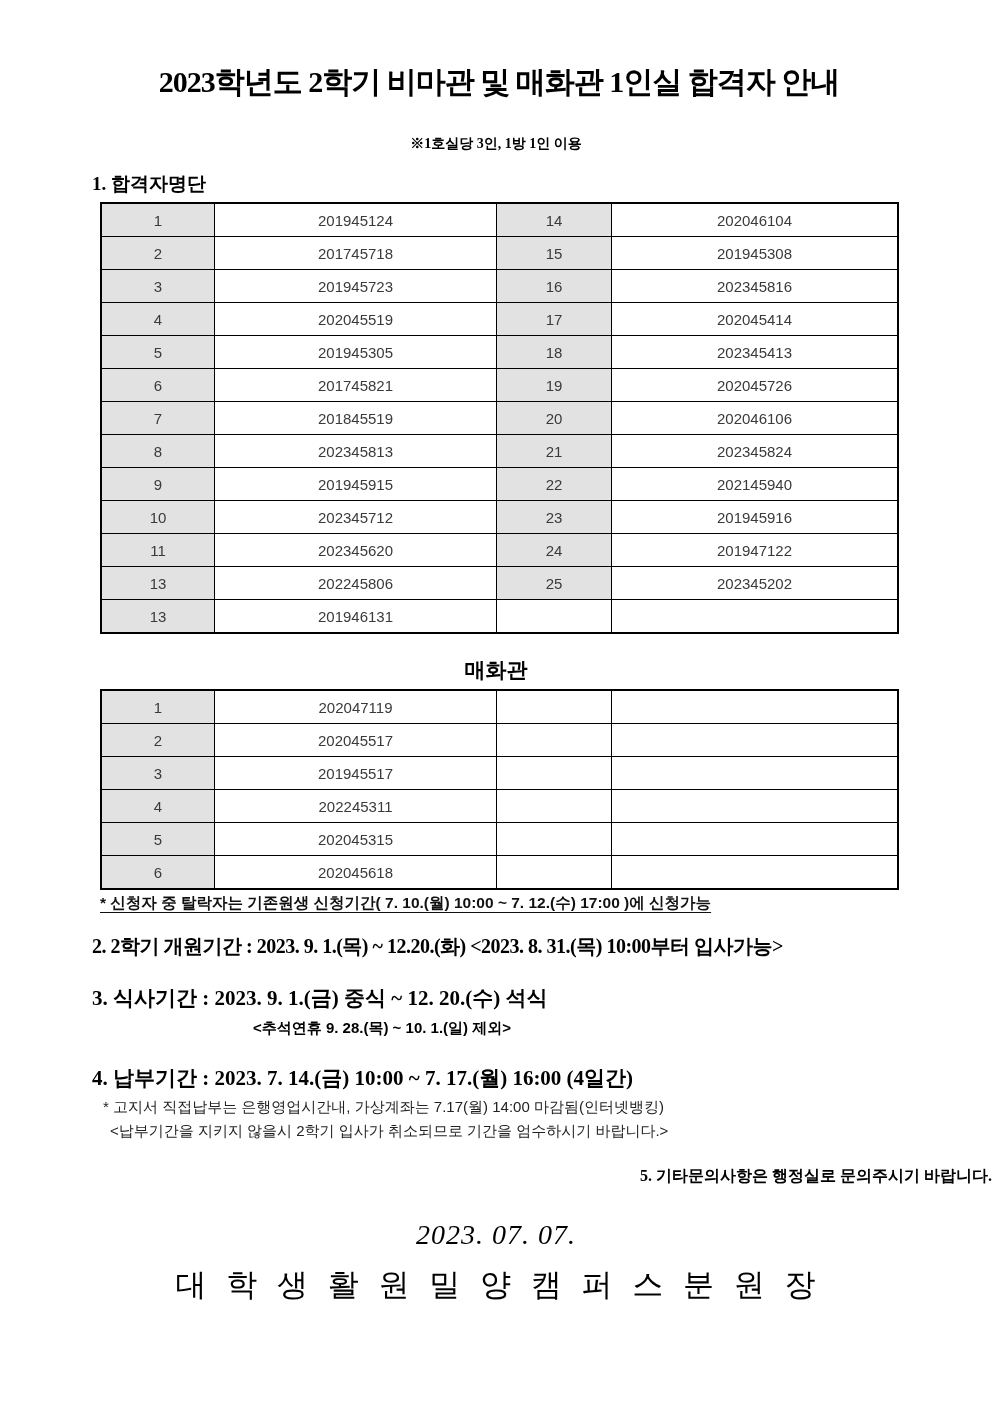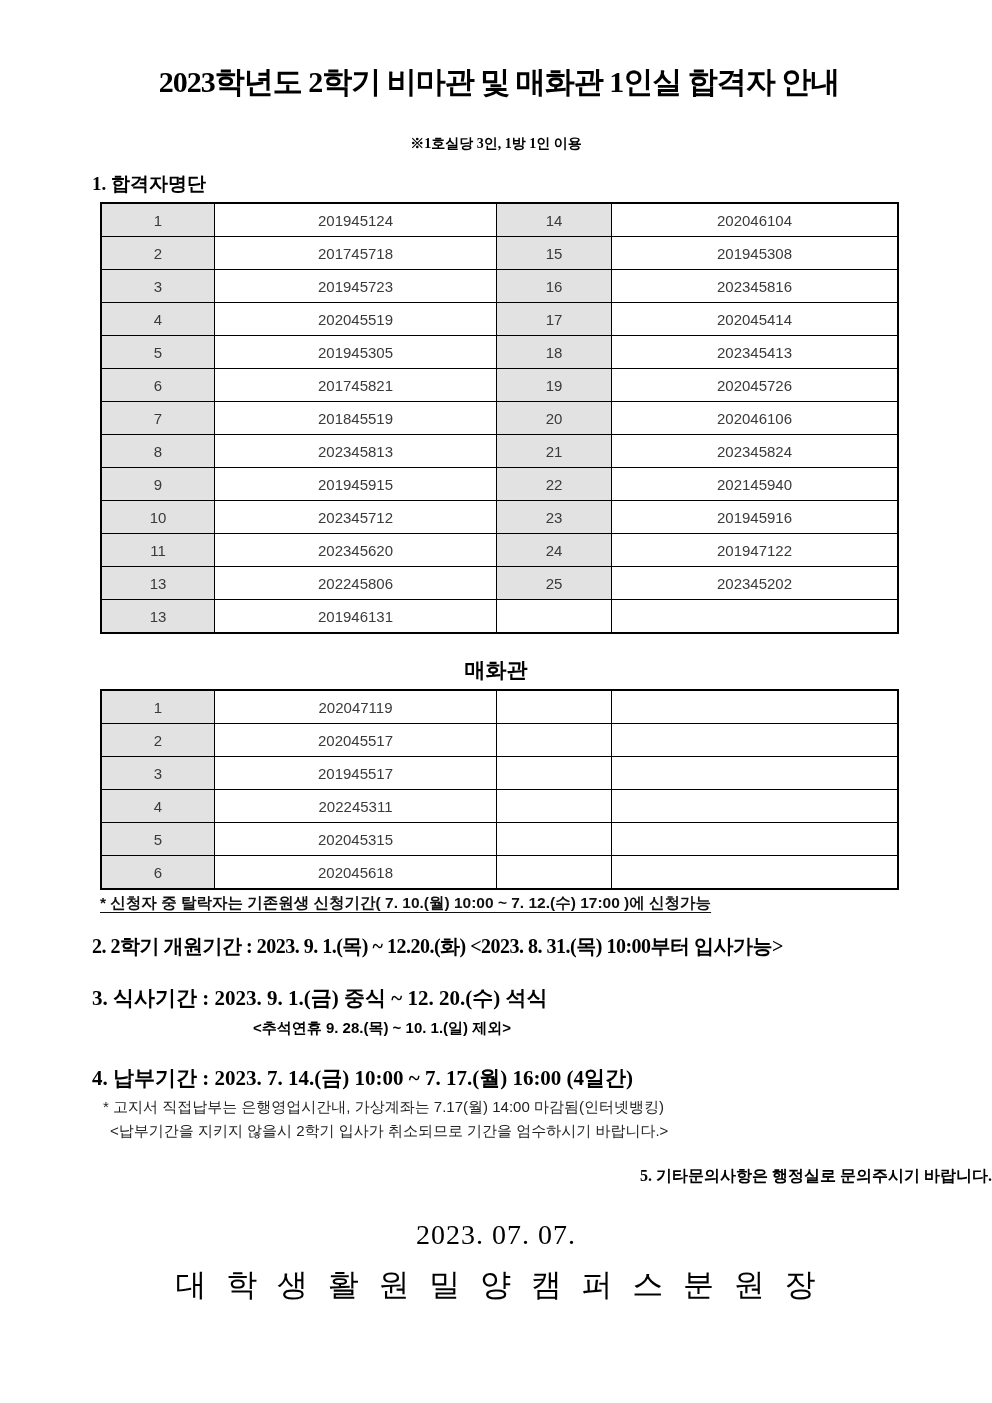--- a/index.html
+++ b/index.html
@@ -104,20 +104,21 @@
     color: #222222;
     white-space: nowrap;
   }
   .sec5 { margin: 25px 0 0 92px; font-size: 16px; text-align: right; }
 
   .doc-date {
     margin-top: 32px;
     text-align: center;
     font-size: 28px;
     letter-spacing: 1px;
+    font-style: italic;
   }
   .doc-signature {
     margin-top: 13px;
     text-align: center;
     font-size: 31px;
     word-spacing: 10px;
     letter-spacing: 1px;
     white-space: nowrap;
   }
 </style>

